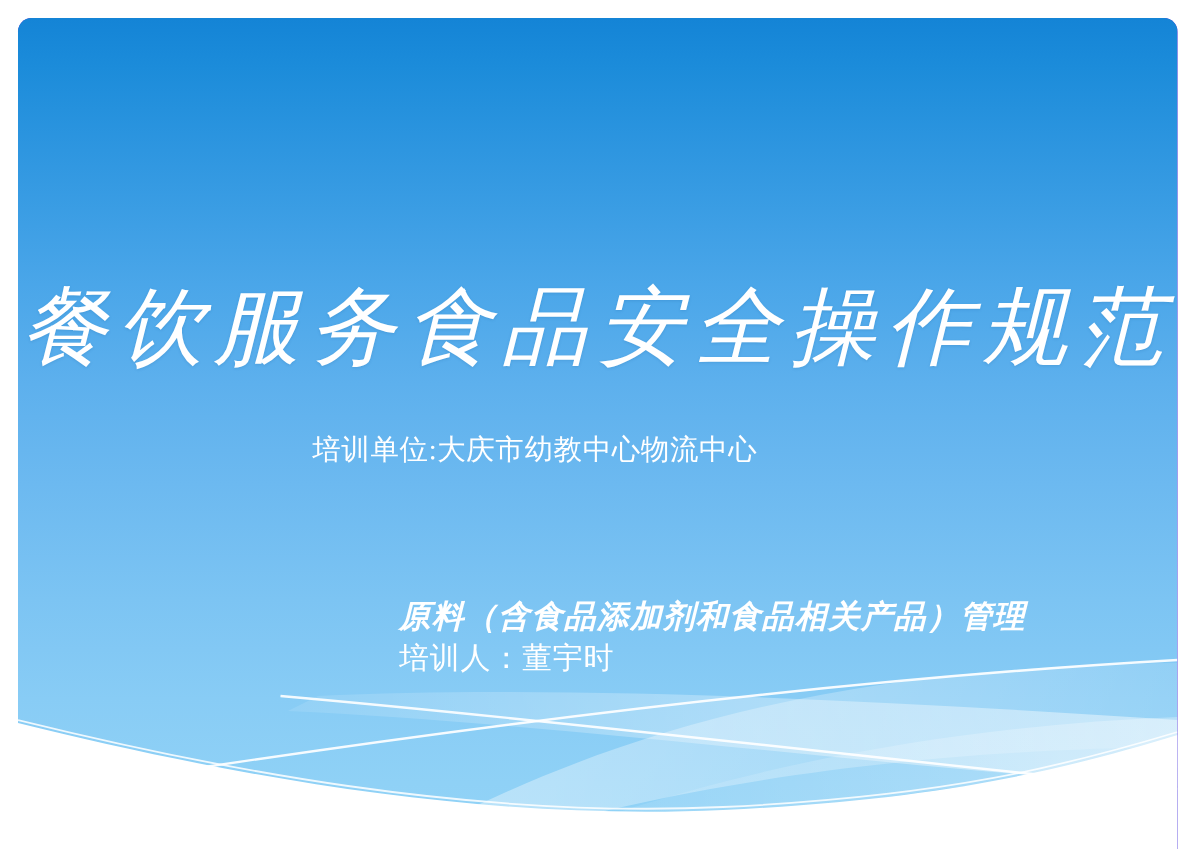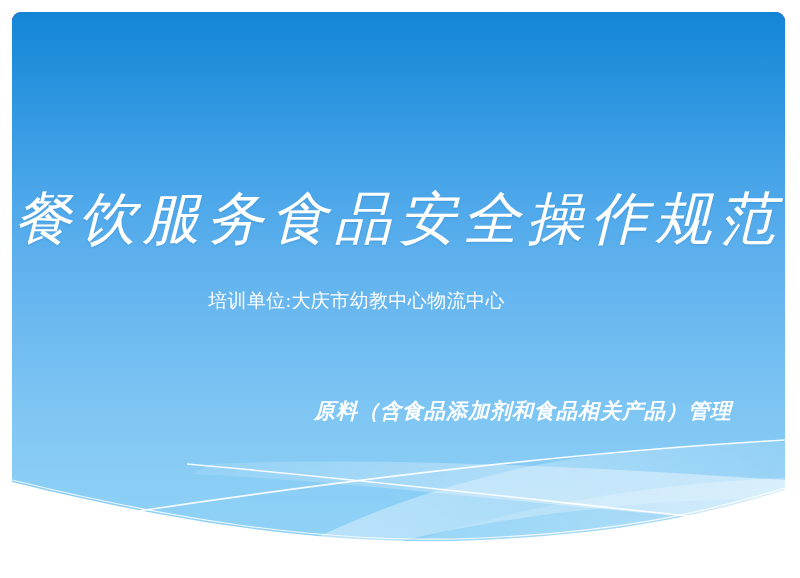--- a/index.html
+++ b/index.html
@@ -105,21 +105,20 @@
 
   .body-line-topic {
     color: #ffffff;
     font-family: "DejaVu Serif", "Liberation Serif", serif;
     font-size: 21px;
     font-weight: 700;
     font-style: italic;
     letter-spacing: 1px;
     line-height: 1.25;
     white-space: nowrap;
-    margin-left: 48px;
   }
 
   .body-line-trainer {
     margin-top: 3px;
     color: #ffffff;
     font-family: "Liberation Sans", "DejaVu Sans", sans-serif;
     font-size: 20px;
     font-weight: 400;
     letter-spacing: 0.5px;
     line-height: 1.25;
@@ -168,16 +167,17 @@
   </svg>
 
   <div class="content">
 
     <div class="slide-title">餐饮服务食品安全操作规范</div>
 
     <div class="slide-subtitle">培训单位:大庆市幼教中心物流中心</div>
 
     <div class="body-block">
       <div class="body-line-topic">原料（含食品添加剂和食品相关产品）管理</div>
+      <div class="body-line-trainer">培训人：董宇时</div>
     </div>
 
   </div>
 </div>
 
 </body></html>

